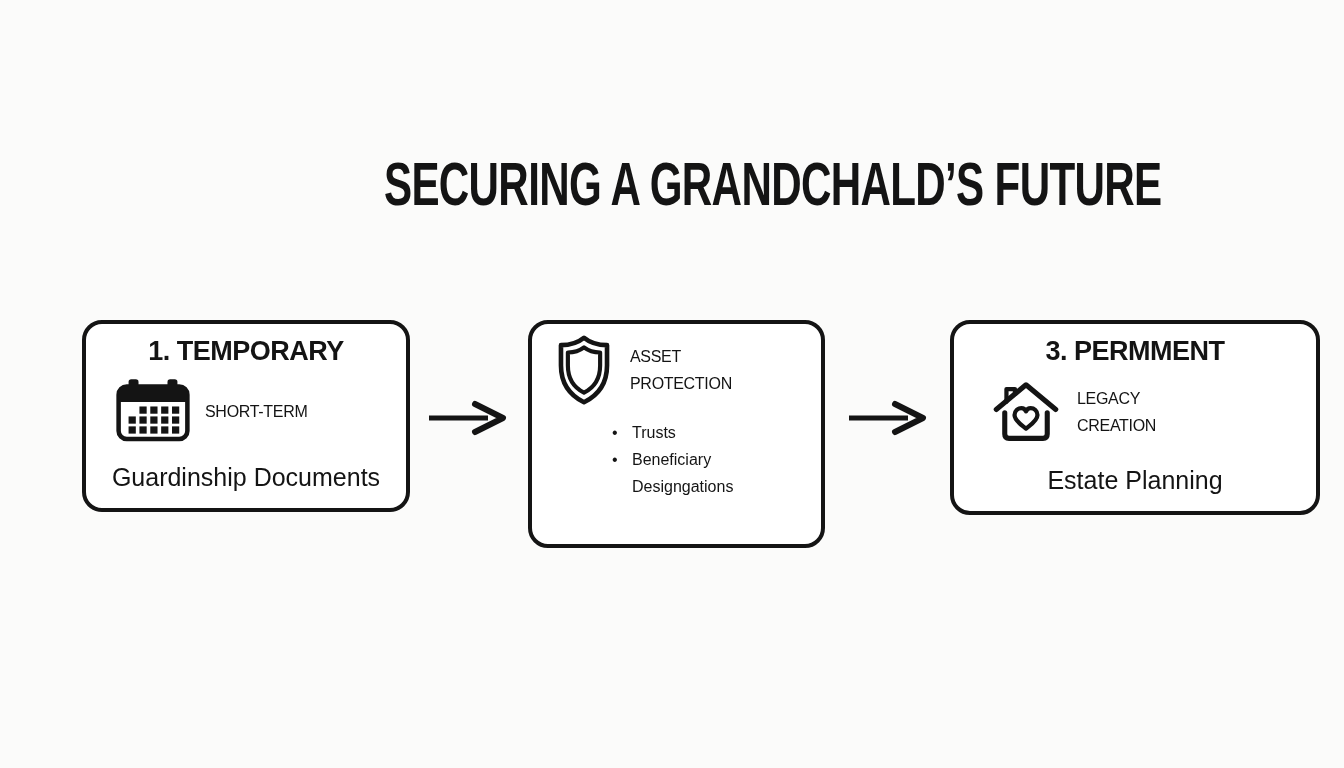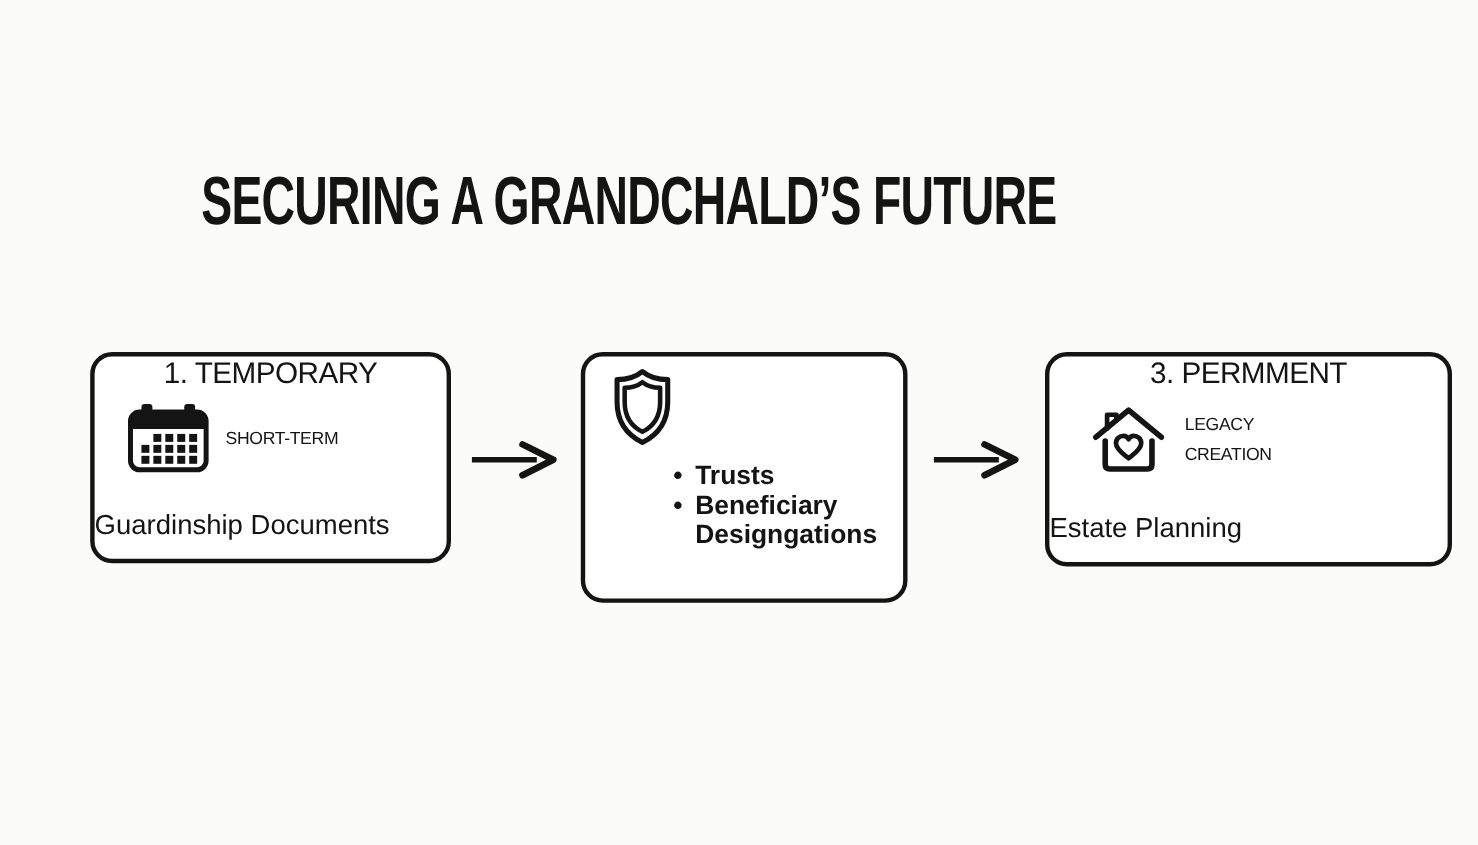--- a/index.html
+++ b/index.html
@@ -16,21 +16,21 @@
     font-family: "Liberation Sans", "DejaVu Sans", sans-serif;
     color: #141414;
   }
 
   
   .title-wrap {
     position: absolute;
     left: 0;
     right: 0;
     top: 148px;
-    text-align: left;
+    text-align: right;
     white-space: nowrap;
   }
   .title-text {
     display: inline-block;
     font-size: 62px;
     font-weight: 800;
     letter-spacing: -1px;
     color: #141414;
     transform: scaleX(0.68);
     transform-origin: center;
@@ -42,24 +42,24 @@
     background: #ffffff;
     border: 4px solid #141414;
     border-radius: 20px;
     box-sizing: border-box;
   }
   .box-1 { left: 82px;  top: 320px; width: 328px; height: 192px; }
   .box-2 { left: 528px; top: 320px; width: 297px; height: 228px; }
   .box-3 { left: 950px; top: 320px; width: 370px; height: 195px; }
 
   .box-header {
-    margin-top: 0;
+    margin-top: 12px;
     text-align: center;
     font-size: 27px;
-    font-weight: 400;
+    font-weight: 700;
     letter-spacing: -0.5px;
     white-space: nowrap;
   }
 
   .box-mid {
     display: flex;
     align-items: center;
     margin-top: 11px;
   }
   .box-1 .box-mid { padding-left: 29px; }
@@ -77,32 +77,32 @@
     line-height: 27px;
     letter-spacing: -0.3px;
     white-space: nowrap;
   }
 
   .box-footer {
     position: absolute;
     left: 0;
     right: 0;
     bottom: 16px;
-    text-align: left;
+    text-align: center;
     font-size: 25px;
     font-weight: 400;
     white-space: nowrap;
   }
 
   .bullet-list {
     margin: 14px 0 0 80px;
     padding: 0;
     list-style: none;
-    font-size: 24px;
-    font-weight: 700;
+    font-size: 16px;
+    font-weight: 400;
     line-height: 27px;
   }
   .bullet-item {
     padding-left: 20px;
     position: relative;
     width: 175px;
   }
   .bullet-item::before {
     content: "\2022";
     position: absolute;
@@ -168,20 +168,24 @@
     <line class="ink-stroke" x1="3" y1="20" x2="62" y2="20" stroke-width="5"></line>
     <polyline class="ink-stroke" points="49,6 77,20 49,34" stroke-width="6" stroke-linecap="round" stroke-linejoin="round" fill="none"></polyline>
   </svg>
 
   <div class="step-box box-2">
     <div class="box-mid">
       <svg class="mid-icon" viewBox="0 0 62 76">
         <path class="ink-stroke" stroke-width="5" stroke-linejoin="round" d="M31 3 C37 8 46 11 56 11 V33 C56 54 45 66 31 73 C17 66 6 54 6 33 V11 C16 11 25 8 31 3 Z"></path>
         <path class="ink-stroke" stroke-width="4.5" stroke-linejoin="round" d="M31 13.5 C35.5 17 41.5 19 48.5 19 V33 C48.5 48.5 41 57.5 31 62.5 C21 57.5 13.5 48.5 13.5 33 V19 C20.5 19 26.5 17 31 13.5 Z"></path>
       </svg>
+      <div class="mid-label">
+        <div>ASSET</div>
+        <div>PROTECTION</div>
+      </div>
     </div>
     <ul class="bullet-list">
       <li class="bullet-item">Trusts</li>
       <li class="bullet-item">Beneficiary Designgations</li>
     </ul>
   </div>
 
   <svg class="flow-arrow arrow-2" viewBox="0 0 84 40">
     <line class="ink-stroke" x1="3" y1="20" x2="62" y2="20" stroke-width="5"></line>
     <polyline class="ink-stroke" points="49,6 77,20 49,34" stroke-width="6" stroke-linecap="round" stroke-linejoin="round" fill="none"></polyline>

